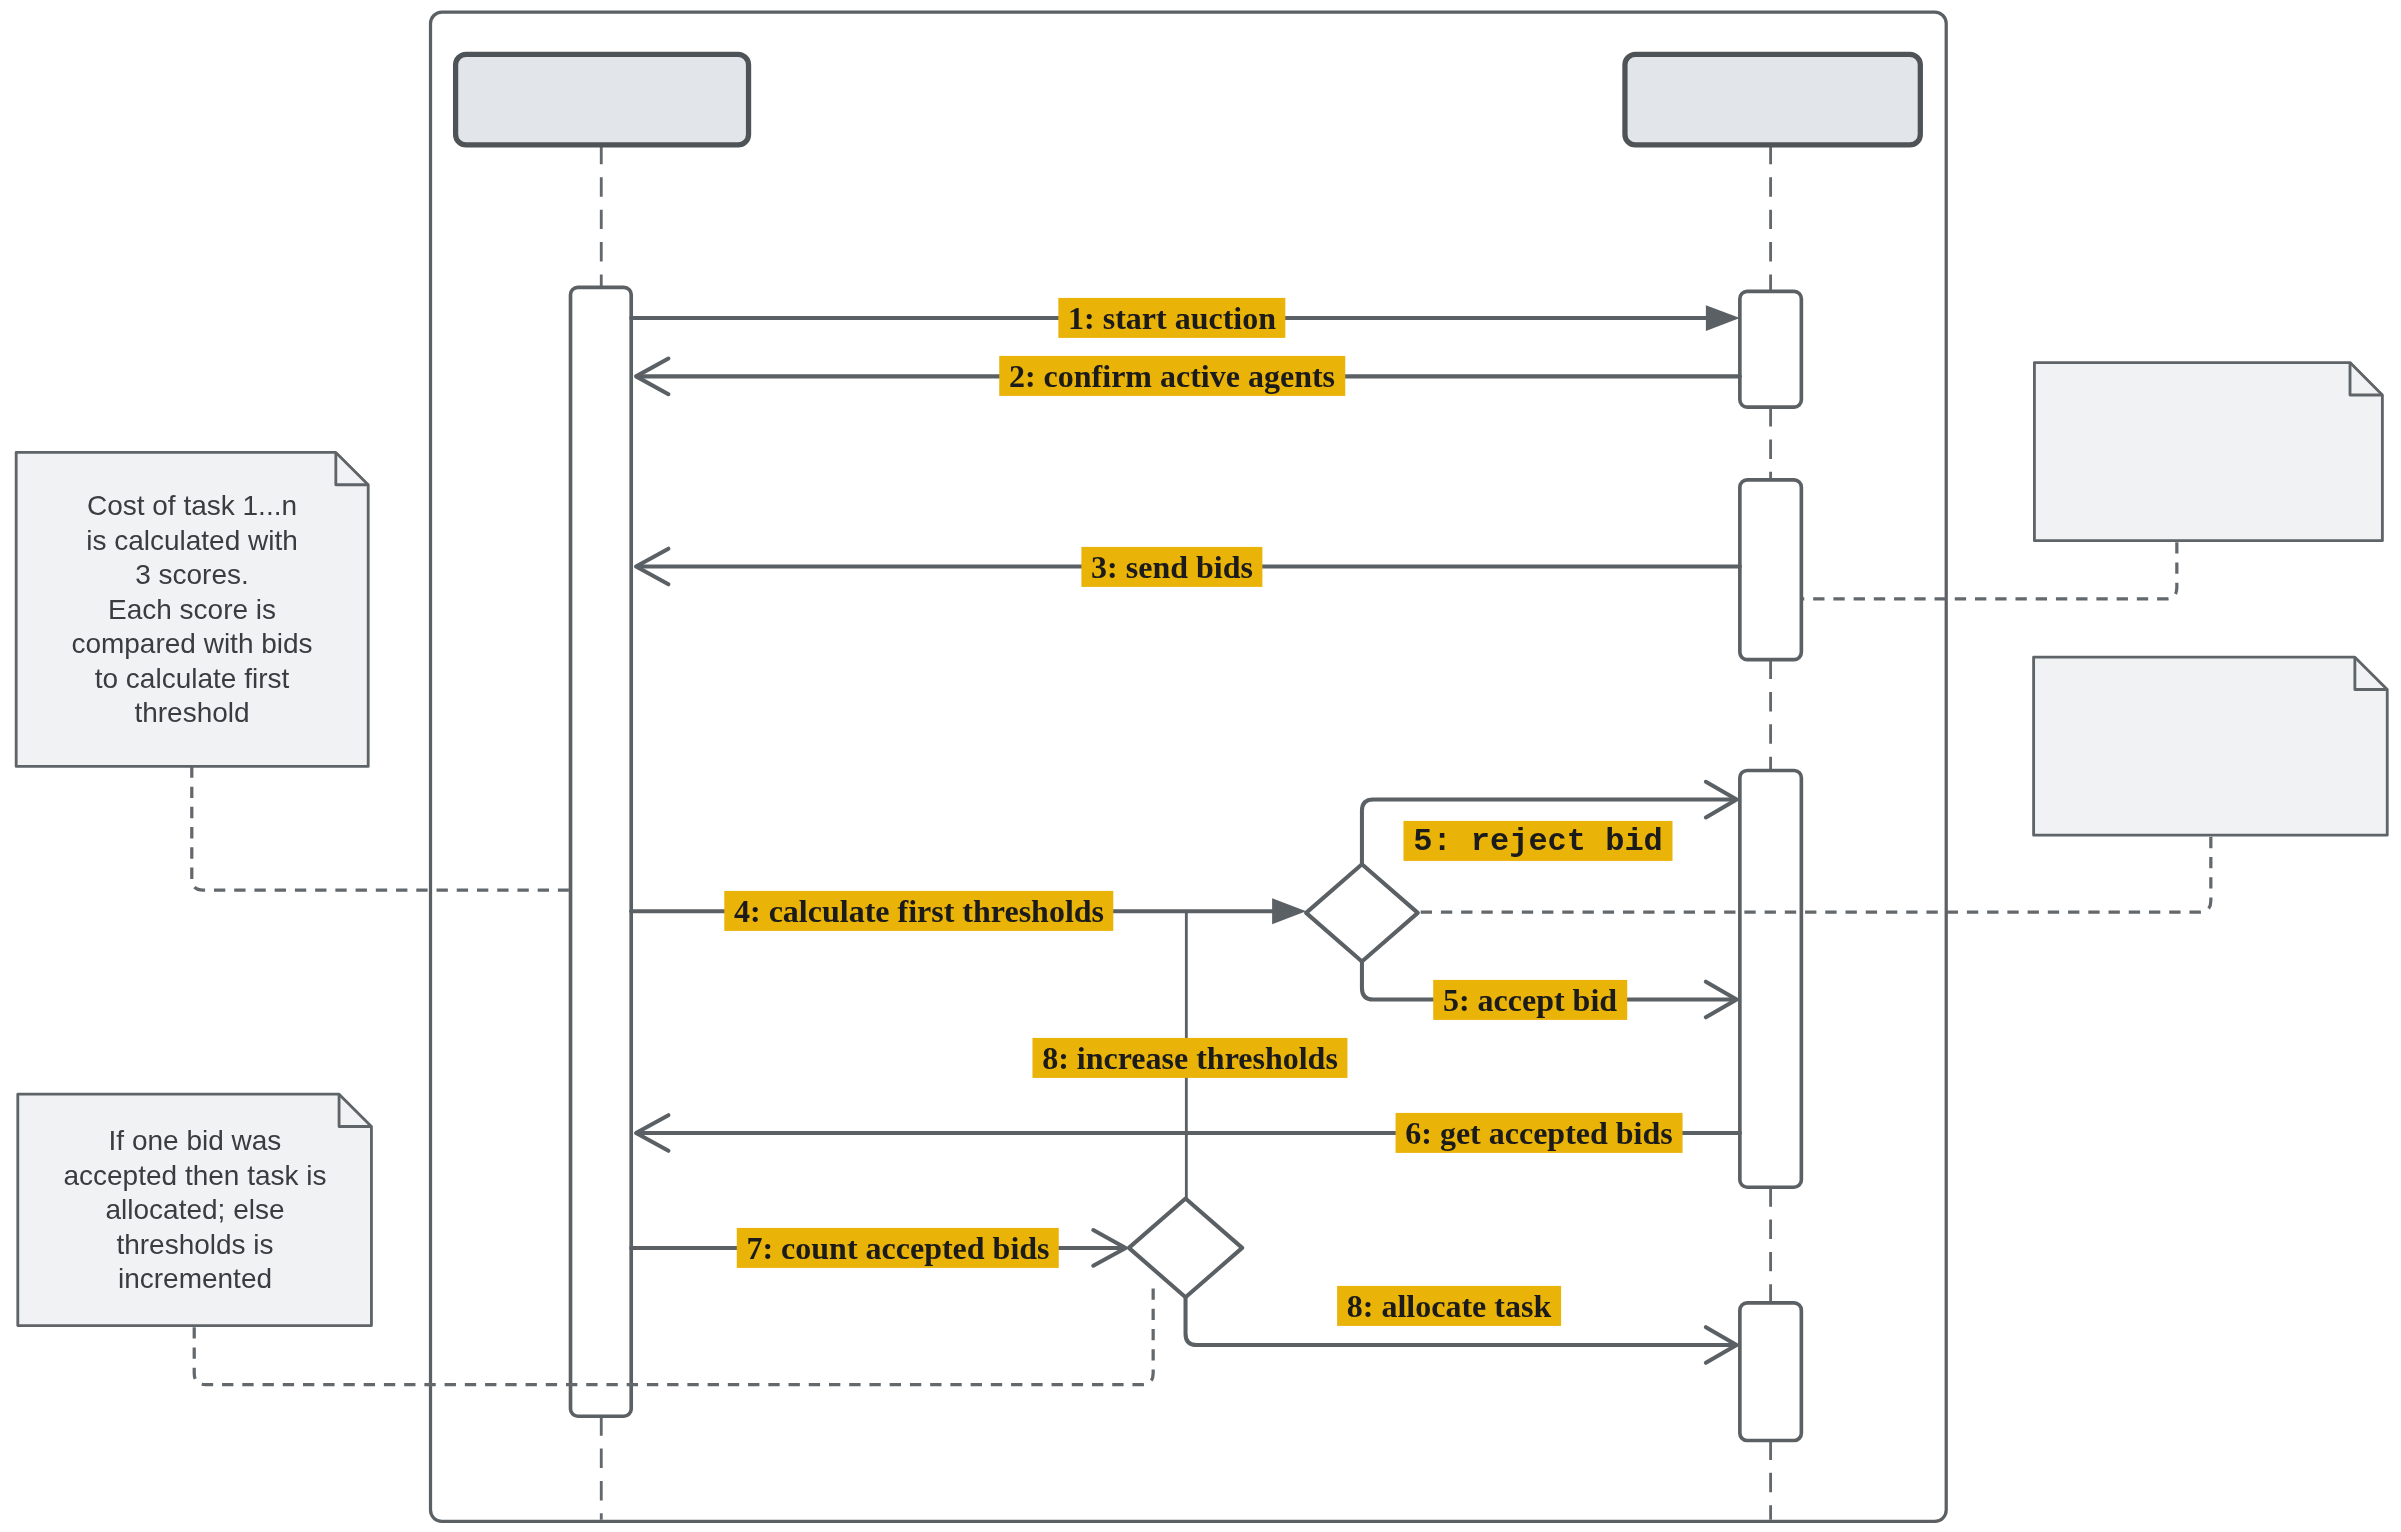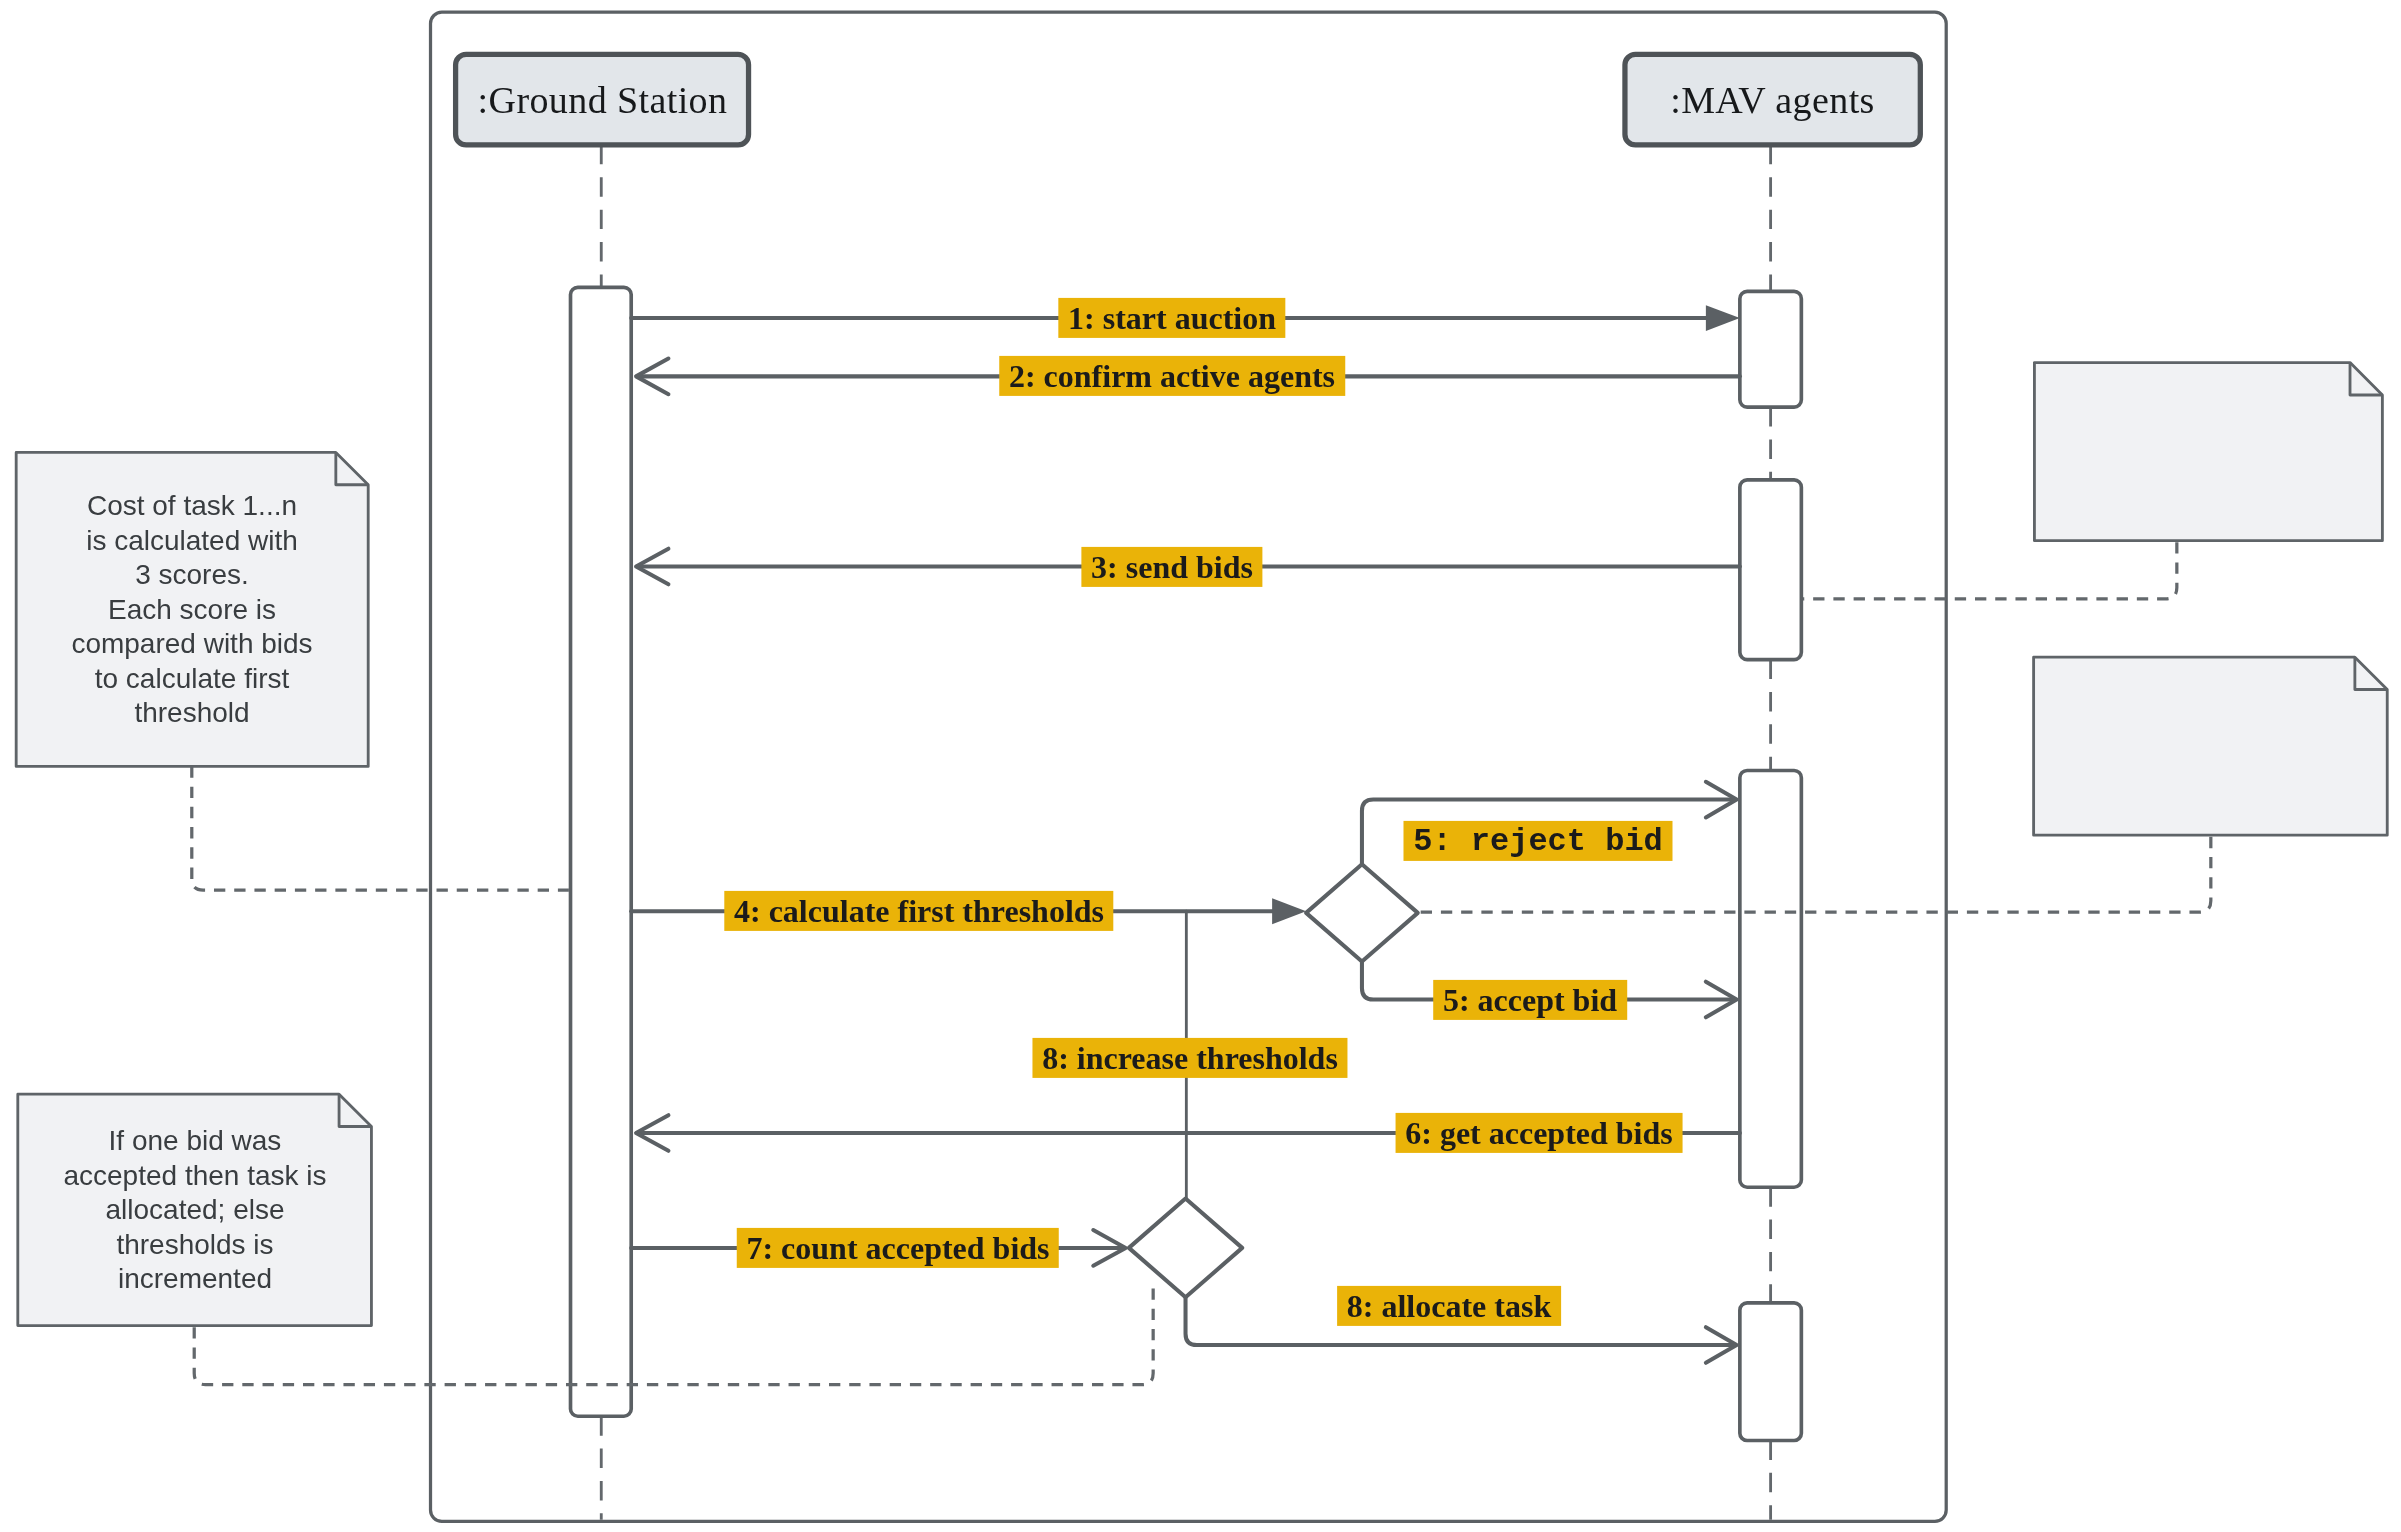--- a/index.html
+++ b/index.html
@@ -127,22 +127,20 @@
       <path d="M415,559 V599 H455" fill="none"></path>
       <path d="M2514,448 H2904 L2944,488 V668 H2514 Z"></path>
       <path d="M2904,448 V488 H2944" fill="none"></path>
       <path d="M2513,812 H2910 L2950,852 V1032 H2513 Z"></path>
       <path d="M2910,812 V852 H2950" fill="none"></path>
       <path d="M22,1352 H419 L459,1392 V1638 H22 Z"></path>
       <path d="M419,1352 V1392 H459" fill="none"></path>
     </g>
   </svg>
 
-  <div class="actor-label" style="left:456px; top:54px; width:293px; height:91px;">:Ground Station</div>
-  <div class="actor-label" style="left:1625px; top:54px; width:295px; height:91px;">:MAV agents</div>
 
   <div class="msg" style="left:1172px; top:318px;">1: start auction</div>
   <div class="msg" style="left:1172px; top:376px;">2: confirm active agents</div>
   <div class="msg" style="left:1172px; top:567px;">3: send bids</div>
   <div class="msg" style="left:919px; top:911px;">4: calculate first thresholds</div>
   <div class="msg" style="left:1538px; top:841px;font-family:Liberation Mono, monospace;">5: reject bid</div>
   <div class="msg" style="left:1530px; top:1000px;">5: accept bid</div>
   <div class="msg" style="left:1539px; top:1133px;">6: get accepted bids</div>
   <div class="msg" style="left:898px; top:1248px;">7: count accepted bids</div>
   <div class="msg" style="left:1190px; top:1058px;">8: increase thresholds</div>

